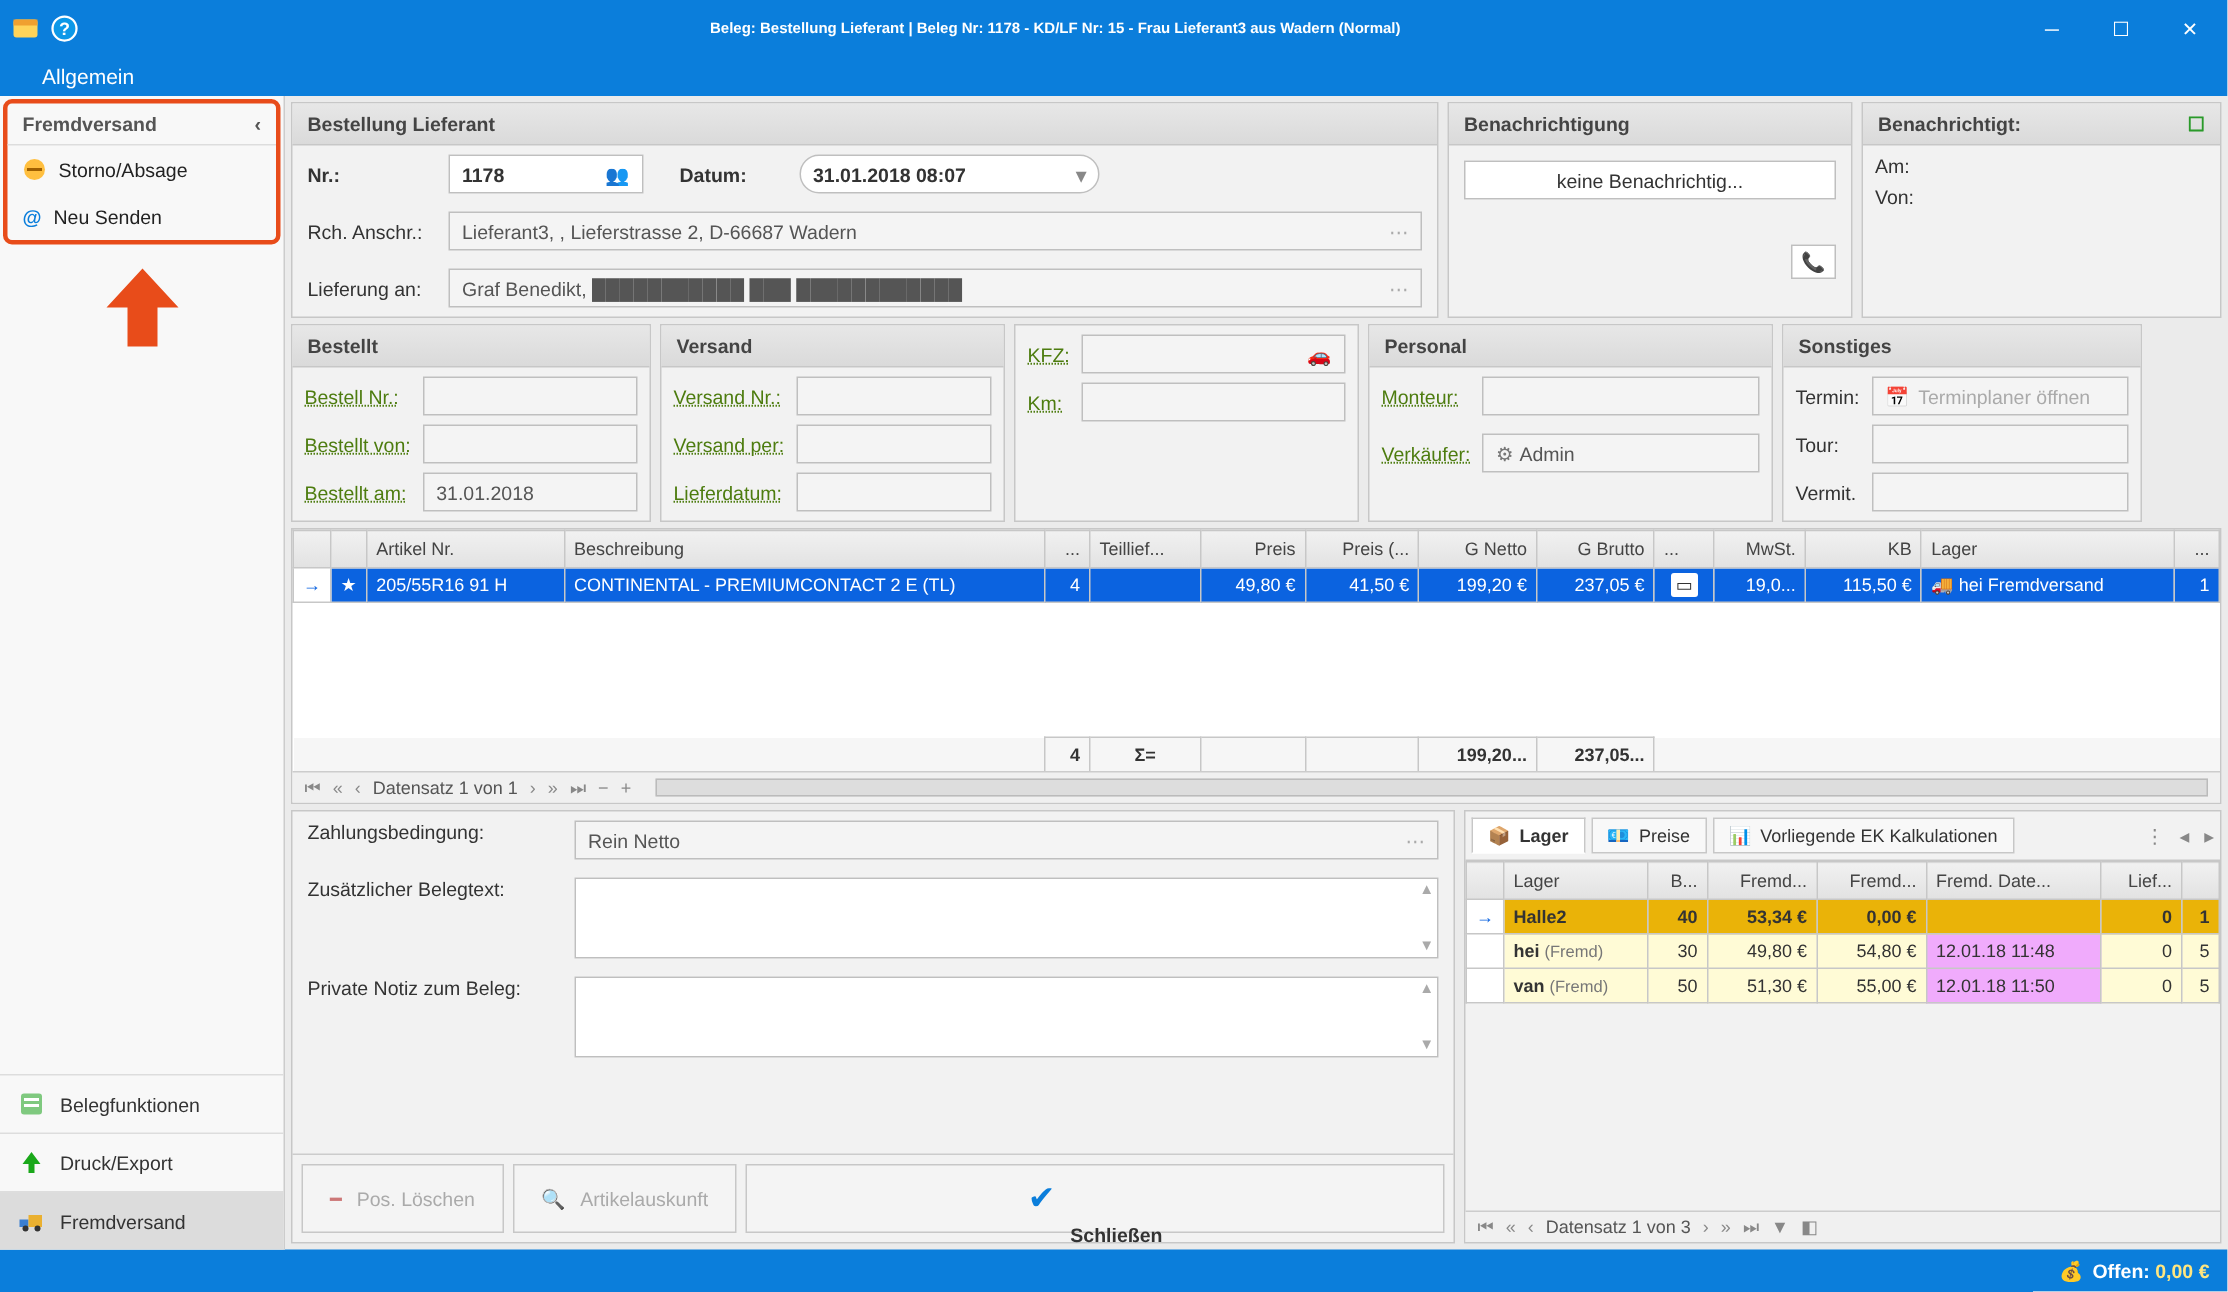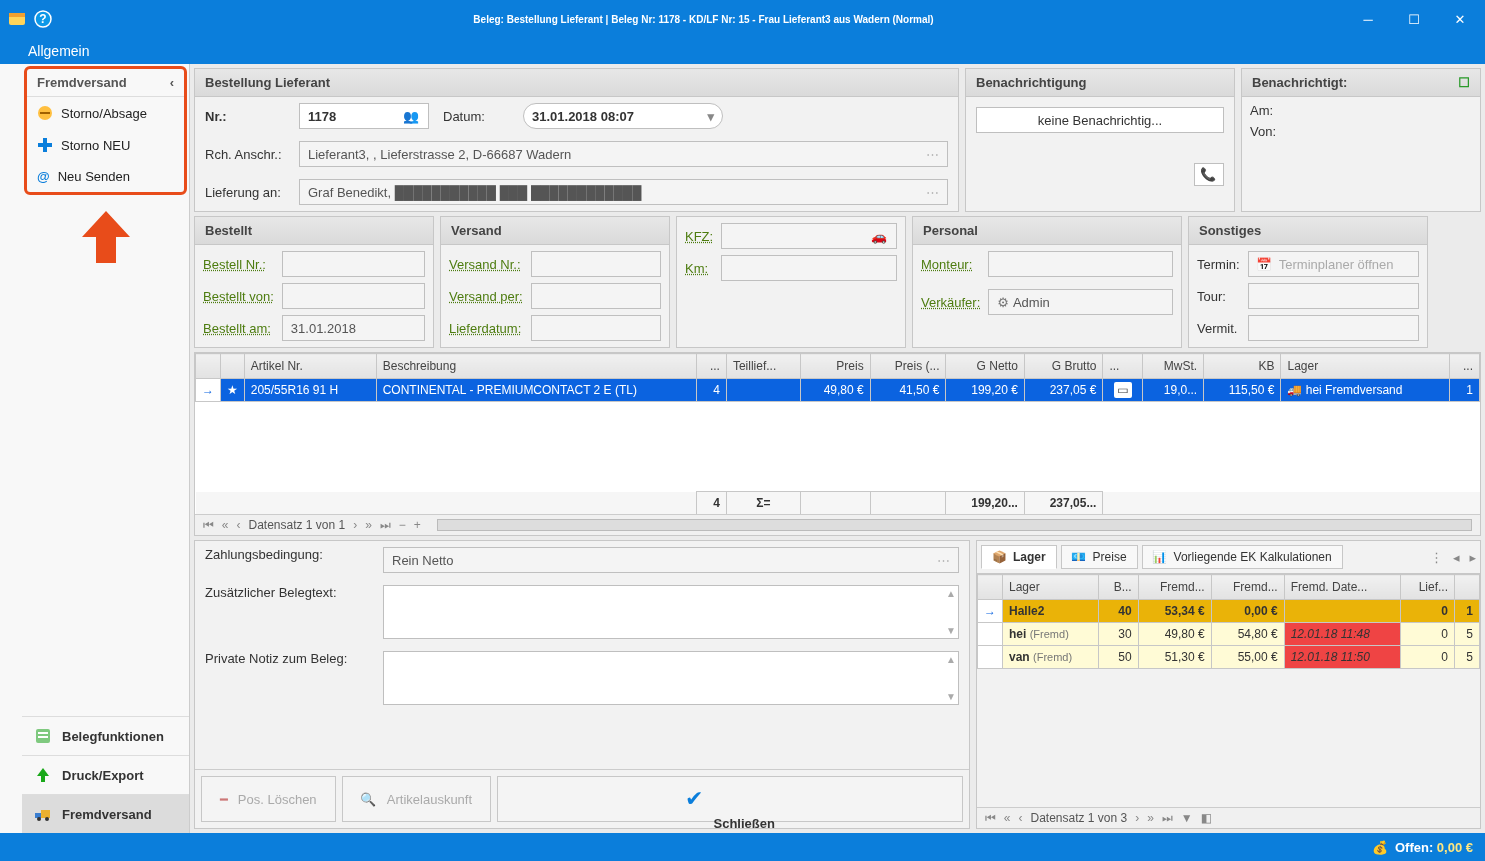--- a/index.html
+++ b/index.html
@@ -14,27 +14,27 @@
 .titlebar .win-controls span { width: 26px; text-align:center; cursor: pointer; }
 
 
 .ribbon { height: 26px; background: #0b7edb; display:flex; align-items:center; padding-left: 18px; }
 .ribbon .tab { color: #fff; font-size: 14px; padding: 3px 10px; }
 
 
 .layout { display: flex; height: calc(100% - 38px - 26px - 28px); }
 
 
-.sidebar { width: 190px; background: #f8f8f8; border-right: 1px solid #ccc; display:flex; flex-direction:column;padding-left:22px; }
+.sidebar { width: 190px; background: #f8f8f8; border-right: 1px solid #ccc; display:flex; flex-direction:column; }
 .sidepanel-hl { border: 3px solid #e84c1a; border-radius: 6px; margin: 2px; }
 .side-header { display:flex; align-items:center; justify-content:space-between; padding: 6px 10px; font-weight:bold; color:#555; border-bottom:1px solid #ddd;}
 .side-item { display:flex; align-items:center; gap:8px; padding:8px 10px; cursor:pointer; color:#222; }
 .arrow-up { width:60px; height:60px; margin: 10px auto; }
 .sidebar-bottom { margin-top:auto; }
-.side-bottom-item { display:flex; align-items:center; gap:10px; padding:10px 12px; font-weight:bold; color:#333; border-top:1px solid #ddd; cursor:pointer;}
+.side-bottom-item { display:flex; align-items:center; gap:10px; padding:10px 12px; font-weight:normal; color:#333; border-top:1px solid #ddd; cursor:pointer;}
 .side-bottom-item.active { background:#dcdcdc; }
 
 
 .content { flex:1; display:flex; flex-direction:column; padding:4px; gap:4px; overflow:hidden; }
 
 .panel { background: #f2f2f2; border:1px solid #c7c7c7; }
 .panel-header { background: linear-gradient(#e7e7e7,#dadada); padding:6px 10px; font-weight:bold; color:#444; border-bottom:1px solid #c7c7c7;}
 .panel-body { padding:6px 8px; display:grid; grid-template-columns: auto 1fr; gap:6px 8px; align-items:center;}
 
 .row1 { display:grid; grid-template-columns: 1fr 270px 240px; gap:6px; }
@@ -74,21 +74,21 @@
 
 
 .rpanel { border:1px solid #c7c7c7; background:#f2f2f2; display:flex; flex-direction:column; }
 .tabs { display:flex; gap:4px; padding:4px; border-bottom:1px solid #c7c7c7; align-items:center;}
 .tab-btn { border:1px solid #c7c7c7; background:#f8f8f8; padding:4px 10px; display:flex; align-items:center; gap:6px; font-size:12px; cursor:pointer;}
 .tab-btn.active { background:#fff; border-bottom-color:#fff; font-weight:bold;}
 .tab-nav { margin-left:auto; display:flex; gap:10px; color:#888;}
 .rgrid td, .rgrid th { font-size:12px; }
 .rgrid tr.h2 td { background:#eab308; font-weight:bold;}
 .rgrid tr.y td { background:#fffbd6; }
-.rgrid tr.y td.red { background:#ef4444;font-style:italic; }
+.rgrid tr.y td.red { background:#f0abfc; }
 
 
 .status { height:28px; background:#0b7edb; color:#fff; display:flex; align-items:center; justify-content:flex-end; padding:0 12px; font-weight:bold;}
 
 
 svg { display:block; }
 .ico { display:inline-flex; align-items:center; justify-content:center; }
 
 </style>
 </head>
@@ -132,29 +132,20 @@
       <div class="side-item">
         <span class="ico">
             <svg width="16" height="16">
               <circle cx="8" cy="8" r="7" fill="#ffbf3f"></circle>
               <rect x="3" y="7" width="10" height="2" fill="#a06000"></rect>
             </svg>
           </span>
         <span>Storno/Absage</span>
       </div>
       <div class="side-item">
-        <span class="ico">
-            <svg width="16" height="16">
-              <rect x="6" y="1" width="4" height="14" fill="#0b7edb"></rect>
-              <rect x="1" y="6" width="14" height="4" fill="#0b7edb"></rect>
-            </svg>
-          </span>
-        <span>Storno NEU</span>
-      </div>
-      <div class="side-item">
         <span class="ico" style="color:#0b7edb;font-weight:bold;">@</span>
         <span>Neu Senden</span>
       </div>
     </div>
     <div class="arrow-up">
       <svg viewBox="0 0 60 60">
           <path d="M30 4 L54 30 L40 30 L40 56 L20 56 L20 30 L6 30 Z" fill="#e84c1a"></path>
         </svg>
     </div>
 
@@ -195,21 +186,21 @@
 
     <div class="row1">
       <div class="panel">
         <div class="panel-header">Bestellung Lieferant</div>
         <div class="hdr-line">
           <span class="lbl" style="width:84px; font-weight:bold;">Nr.:</span>
           <div class="field" style="width:130px; font-weight:bold;">
               <span>1178</span>
               <span style="margin-left:auto">👥</span>
             </div>
-          <span class="lbl" style="font-weight:normal; margin-left:4px; width:70px;">Datum:</span>
+          <span class="lbl" style="font-weight:bold; margin-left:14px; width:70px;">Datum:</span>
           <div class="field" style="width:200px; font-weight:bold;border-radius:13px;">
               <span>31.01.2018 08:07</span>
               <span style="margin-left:auto;color:#888;">▾</span>
             </div>
         </div>
         <div class="hdr-line">
           <span class="lbl" style="width:84px;">Rch. Anschr.:</span>
           <div class="field ro" style="flex:1;">
               <span>Lieferant3, , Lieferstrasse 2,  D-66687 Wadern</span>
               <span style="margin-left:auto;color:#aaa;">⋯</span>

